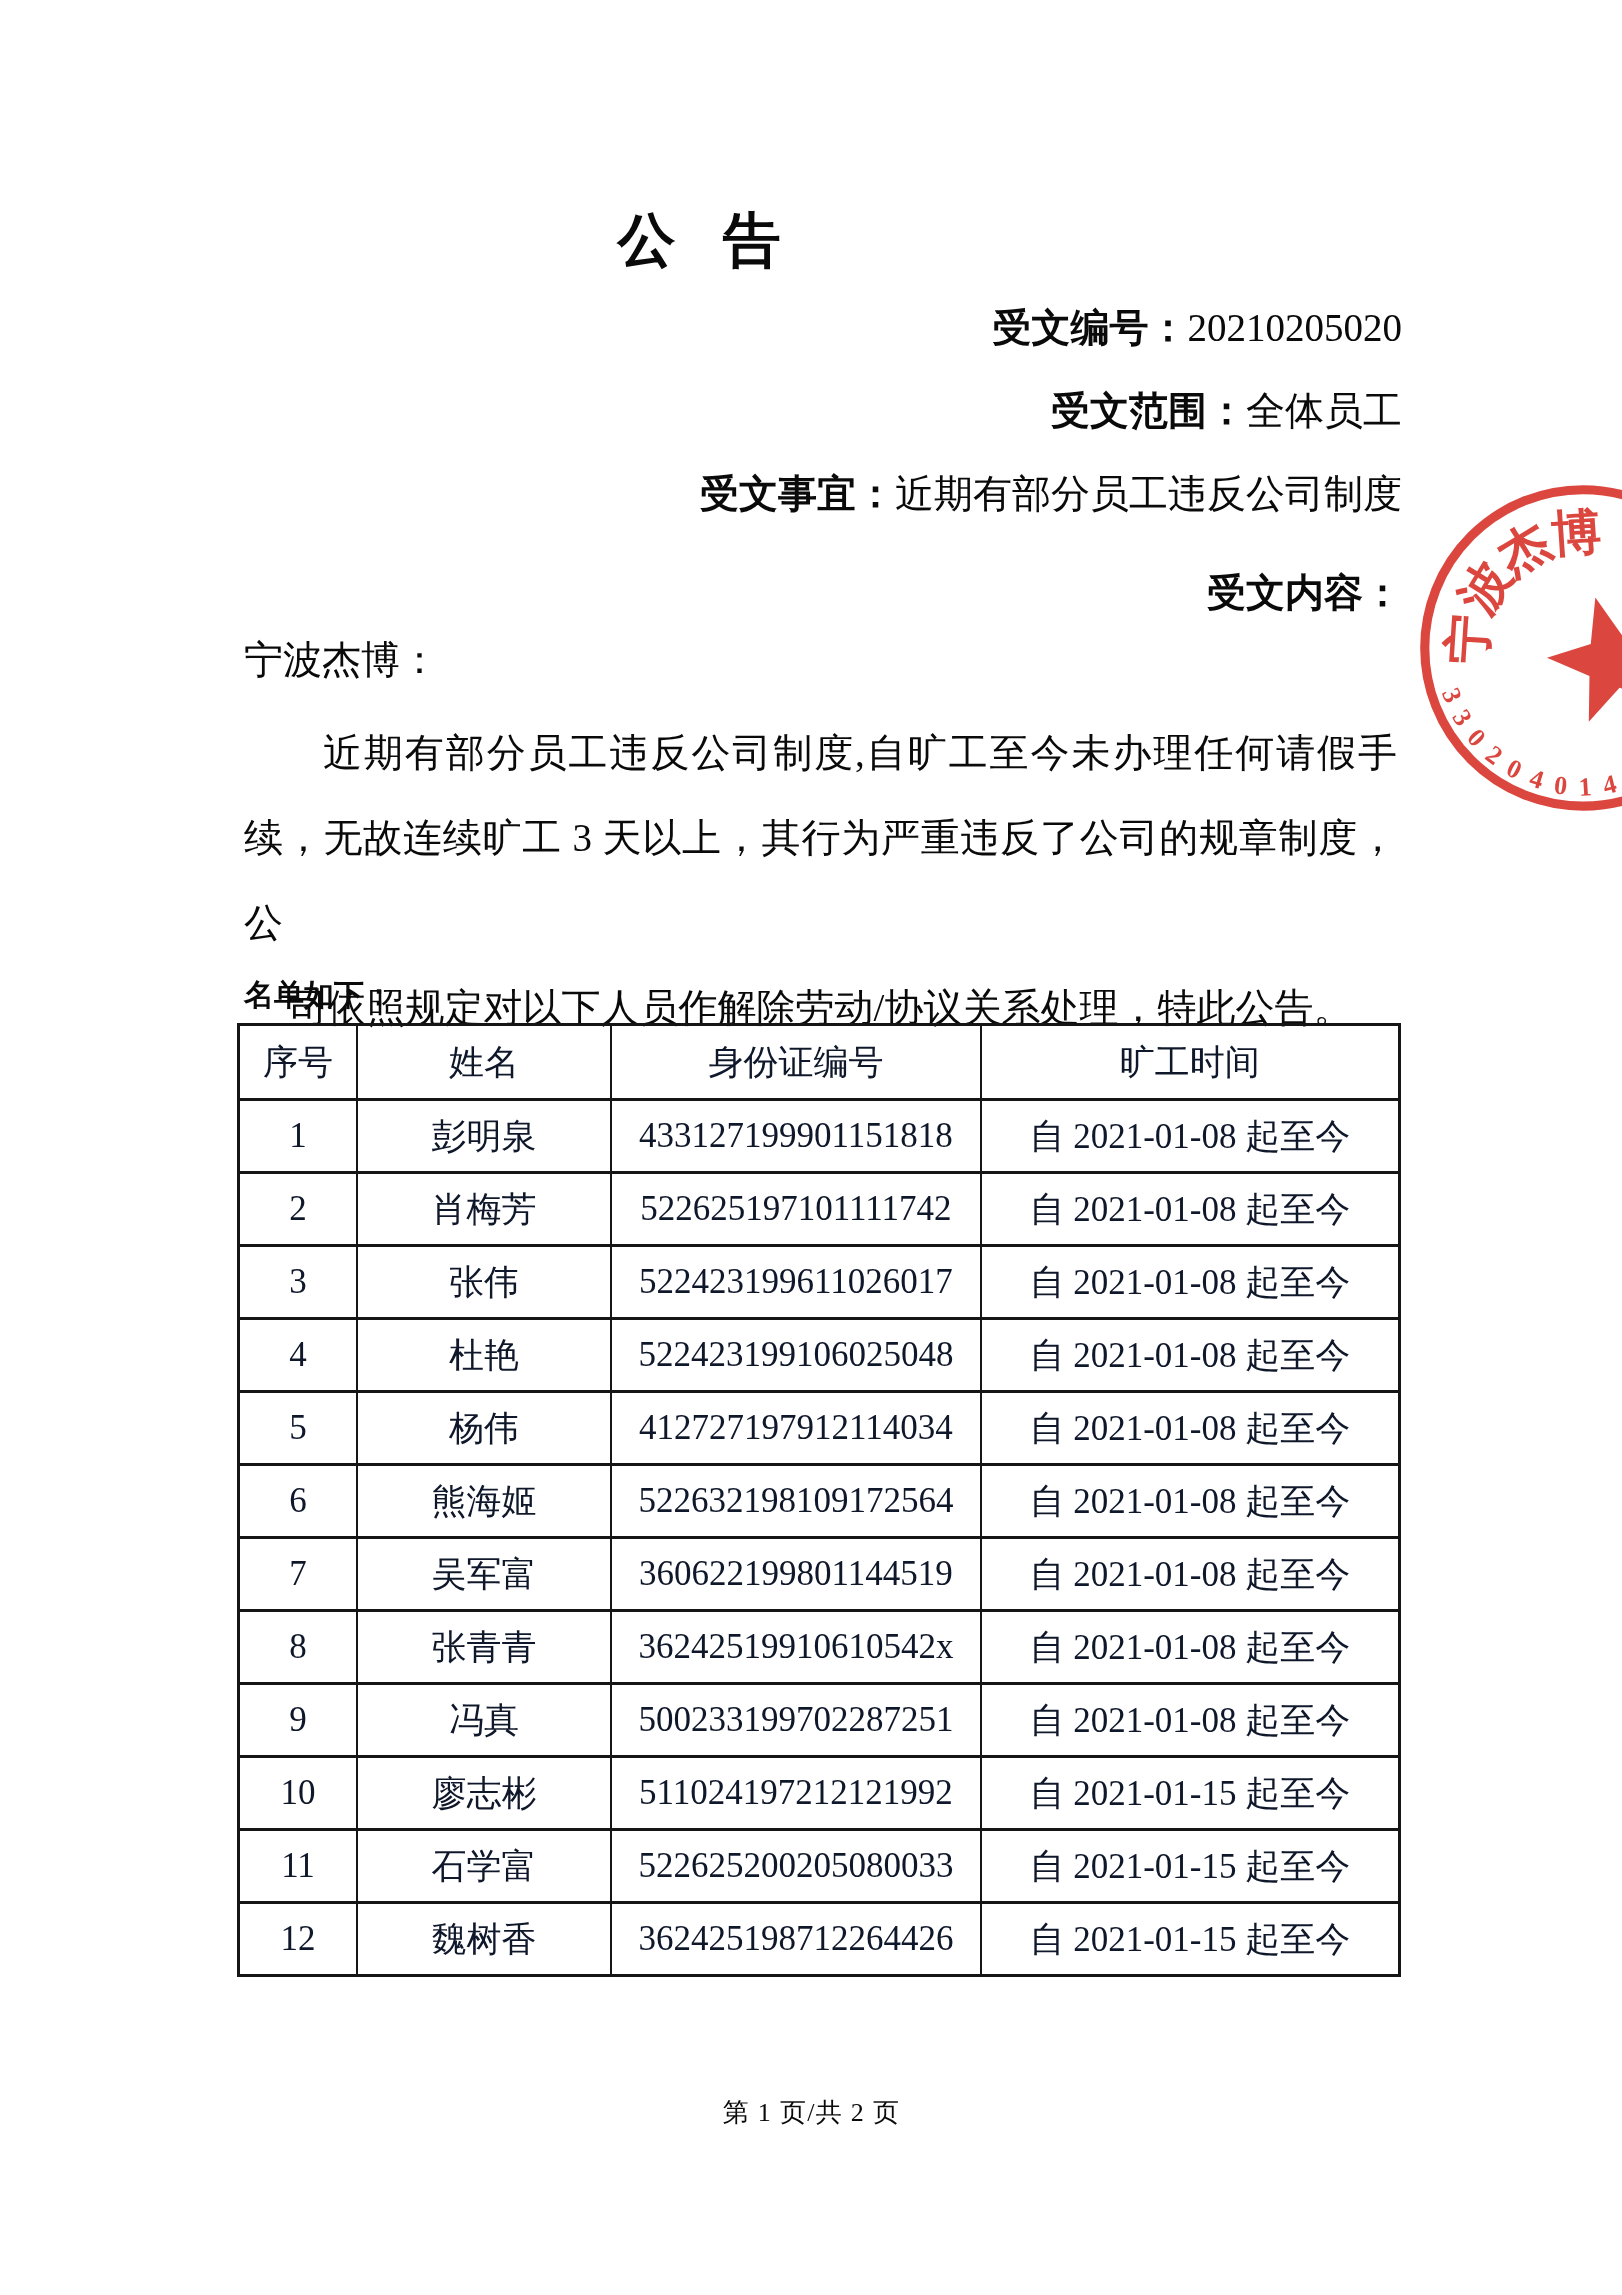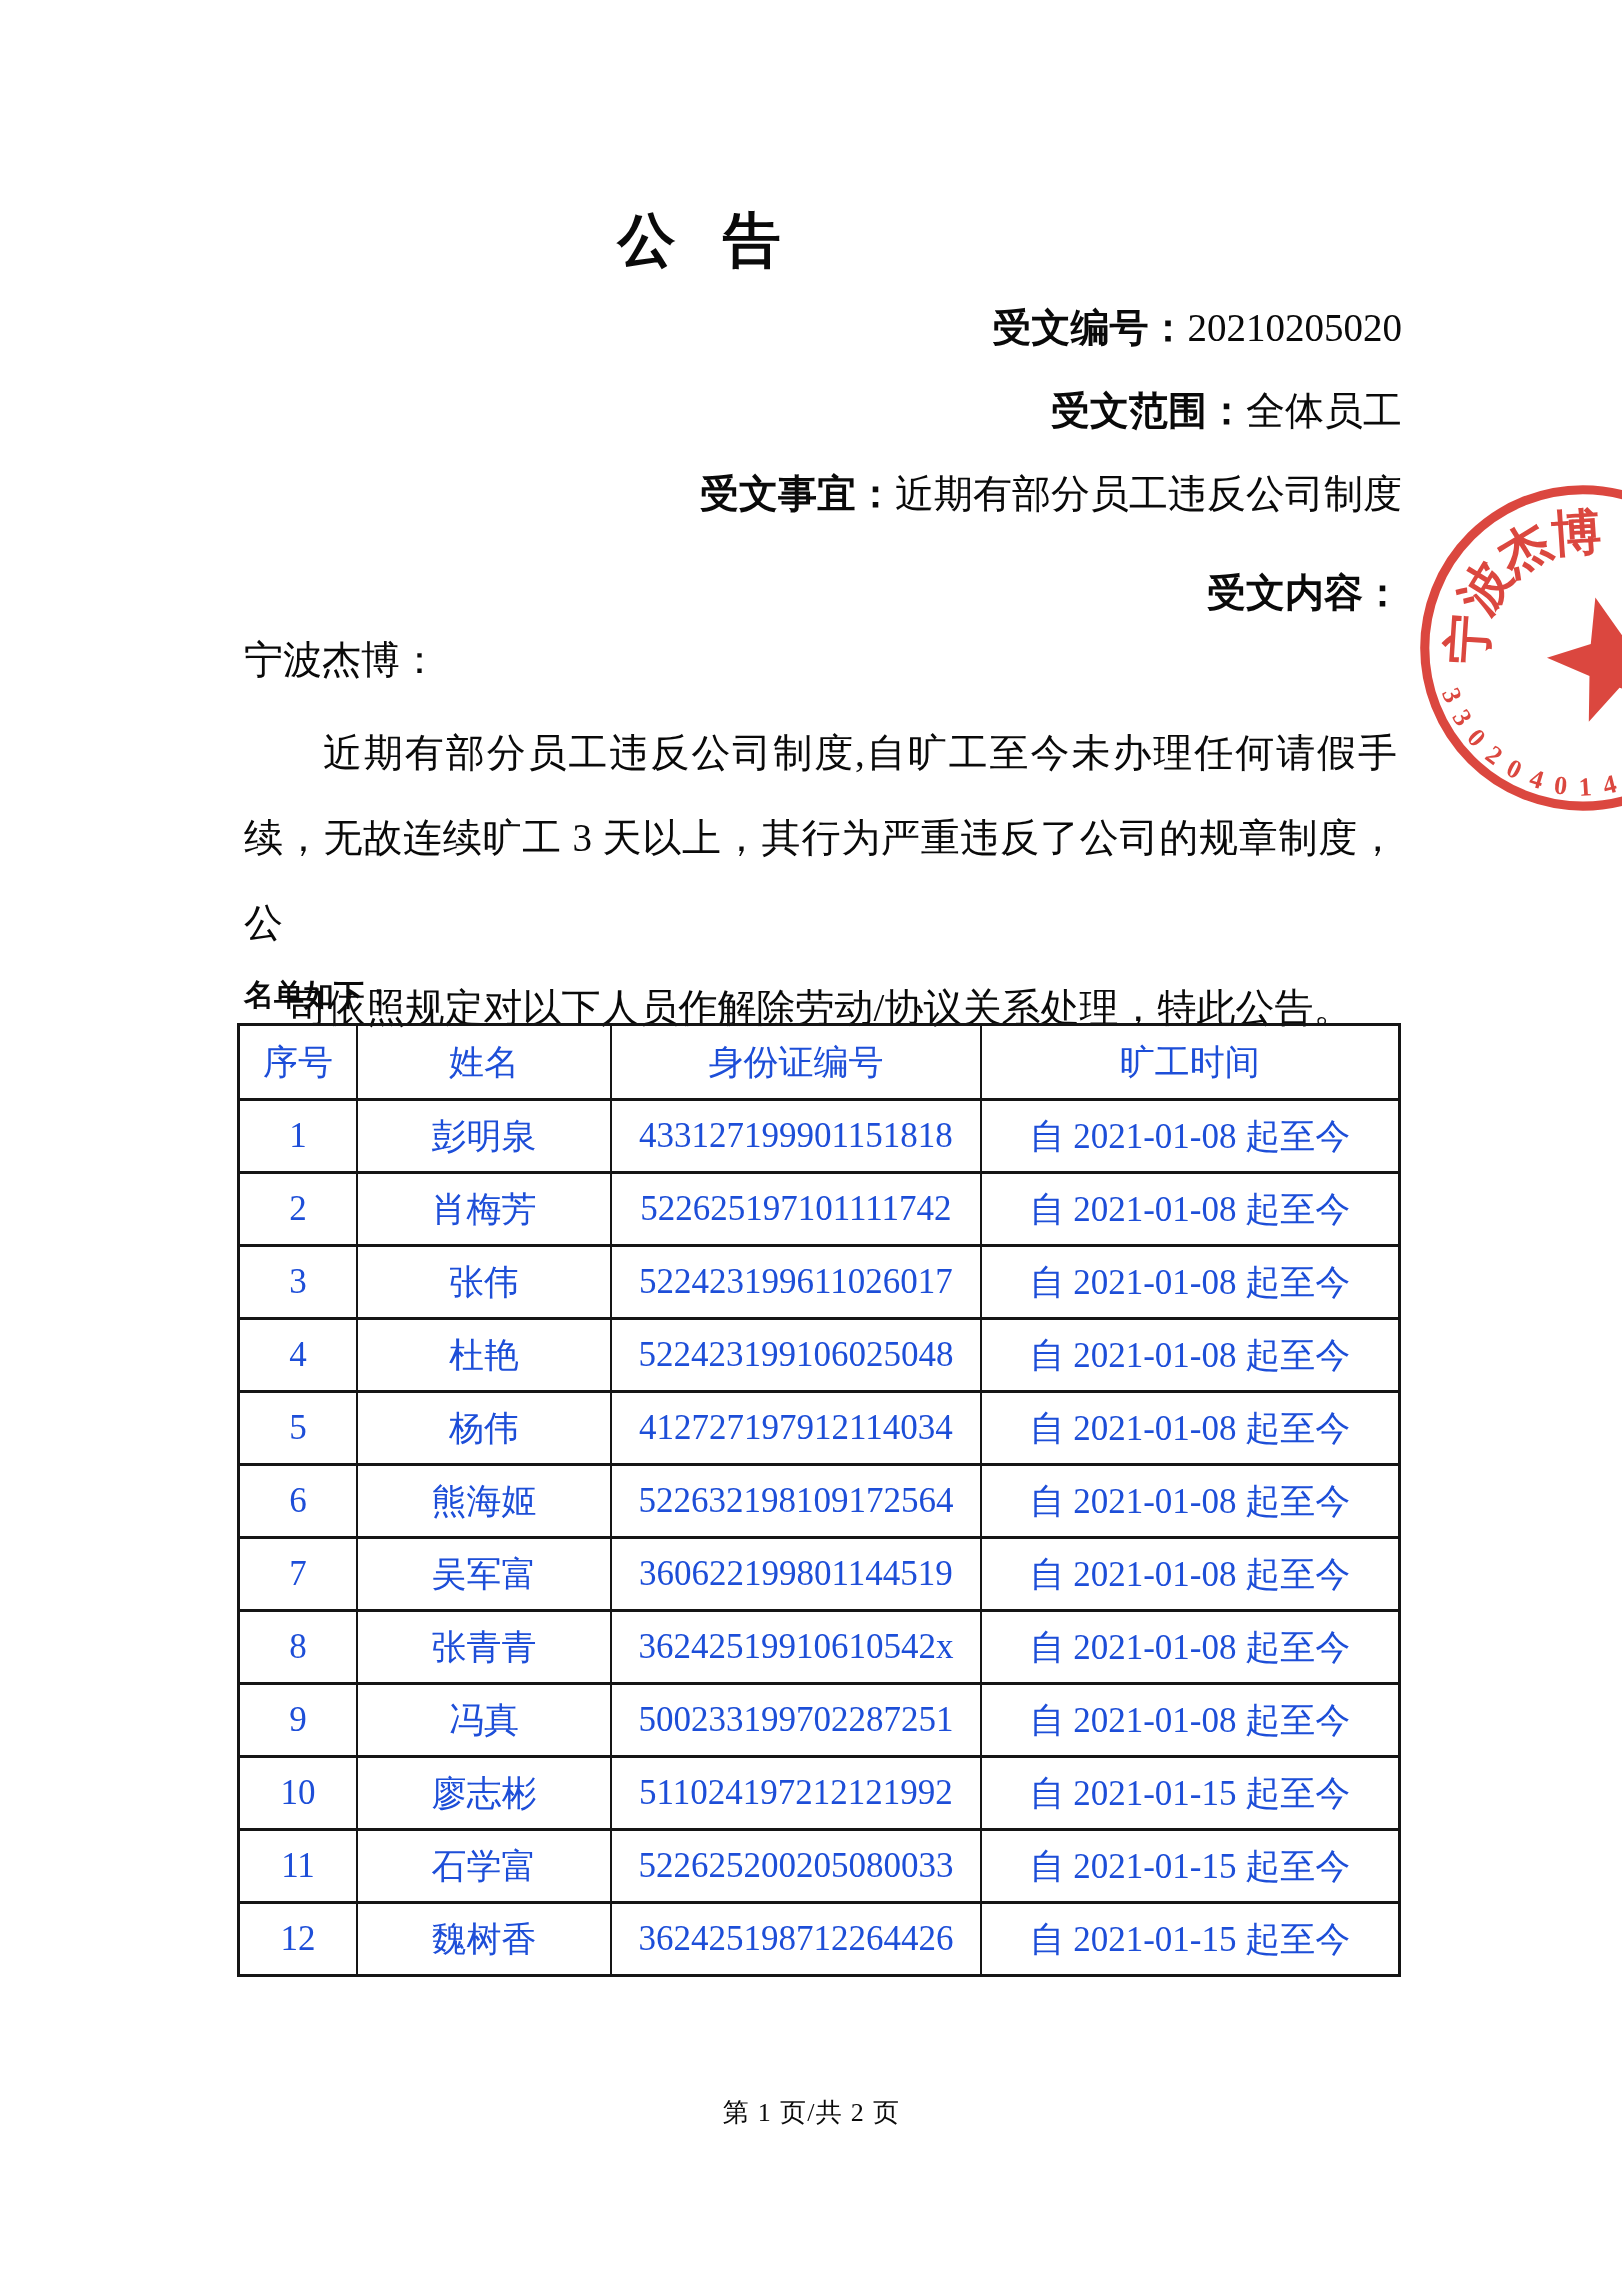--- a/index.html
+++ b/index.html
@@ -36,21 +36,21 @@
   .jfy{text-align:justify;text-align-last:justify;}
   .indent{text-indent:79px;}
   .list-intro{
     position:absolute;left:244px;top:976px;width:654px;height:38px;line-height:38px;
     font-size:30px;font-weight:700;
   }
   .emp-table{
     position:absolute;left:237px;top:1023px;
     border-collapse:collapse;table-layout:fixed;
     width:1164px;
-    font-size:35px;color:#1d4ed8;
+    font-size:35px;color:#0f172a;
   }
   .emp-table th,.emp-table td{
     border-left:2px solid #151515;border-right:2px solid #151515;
     border-top:3.3px solid #151515;border-bottom:3.3px solid #151515;
     text-align:center;vertical-align:middle;
     font-weight:400;padding:0;overflow:hidden;
   }
   .emp-table{border:3.9px solid #151515;}
   .emp-table thead th{height:72px;border-bottom-width:3.9px;}
   .emp-table tbody td{height:70px;}

